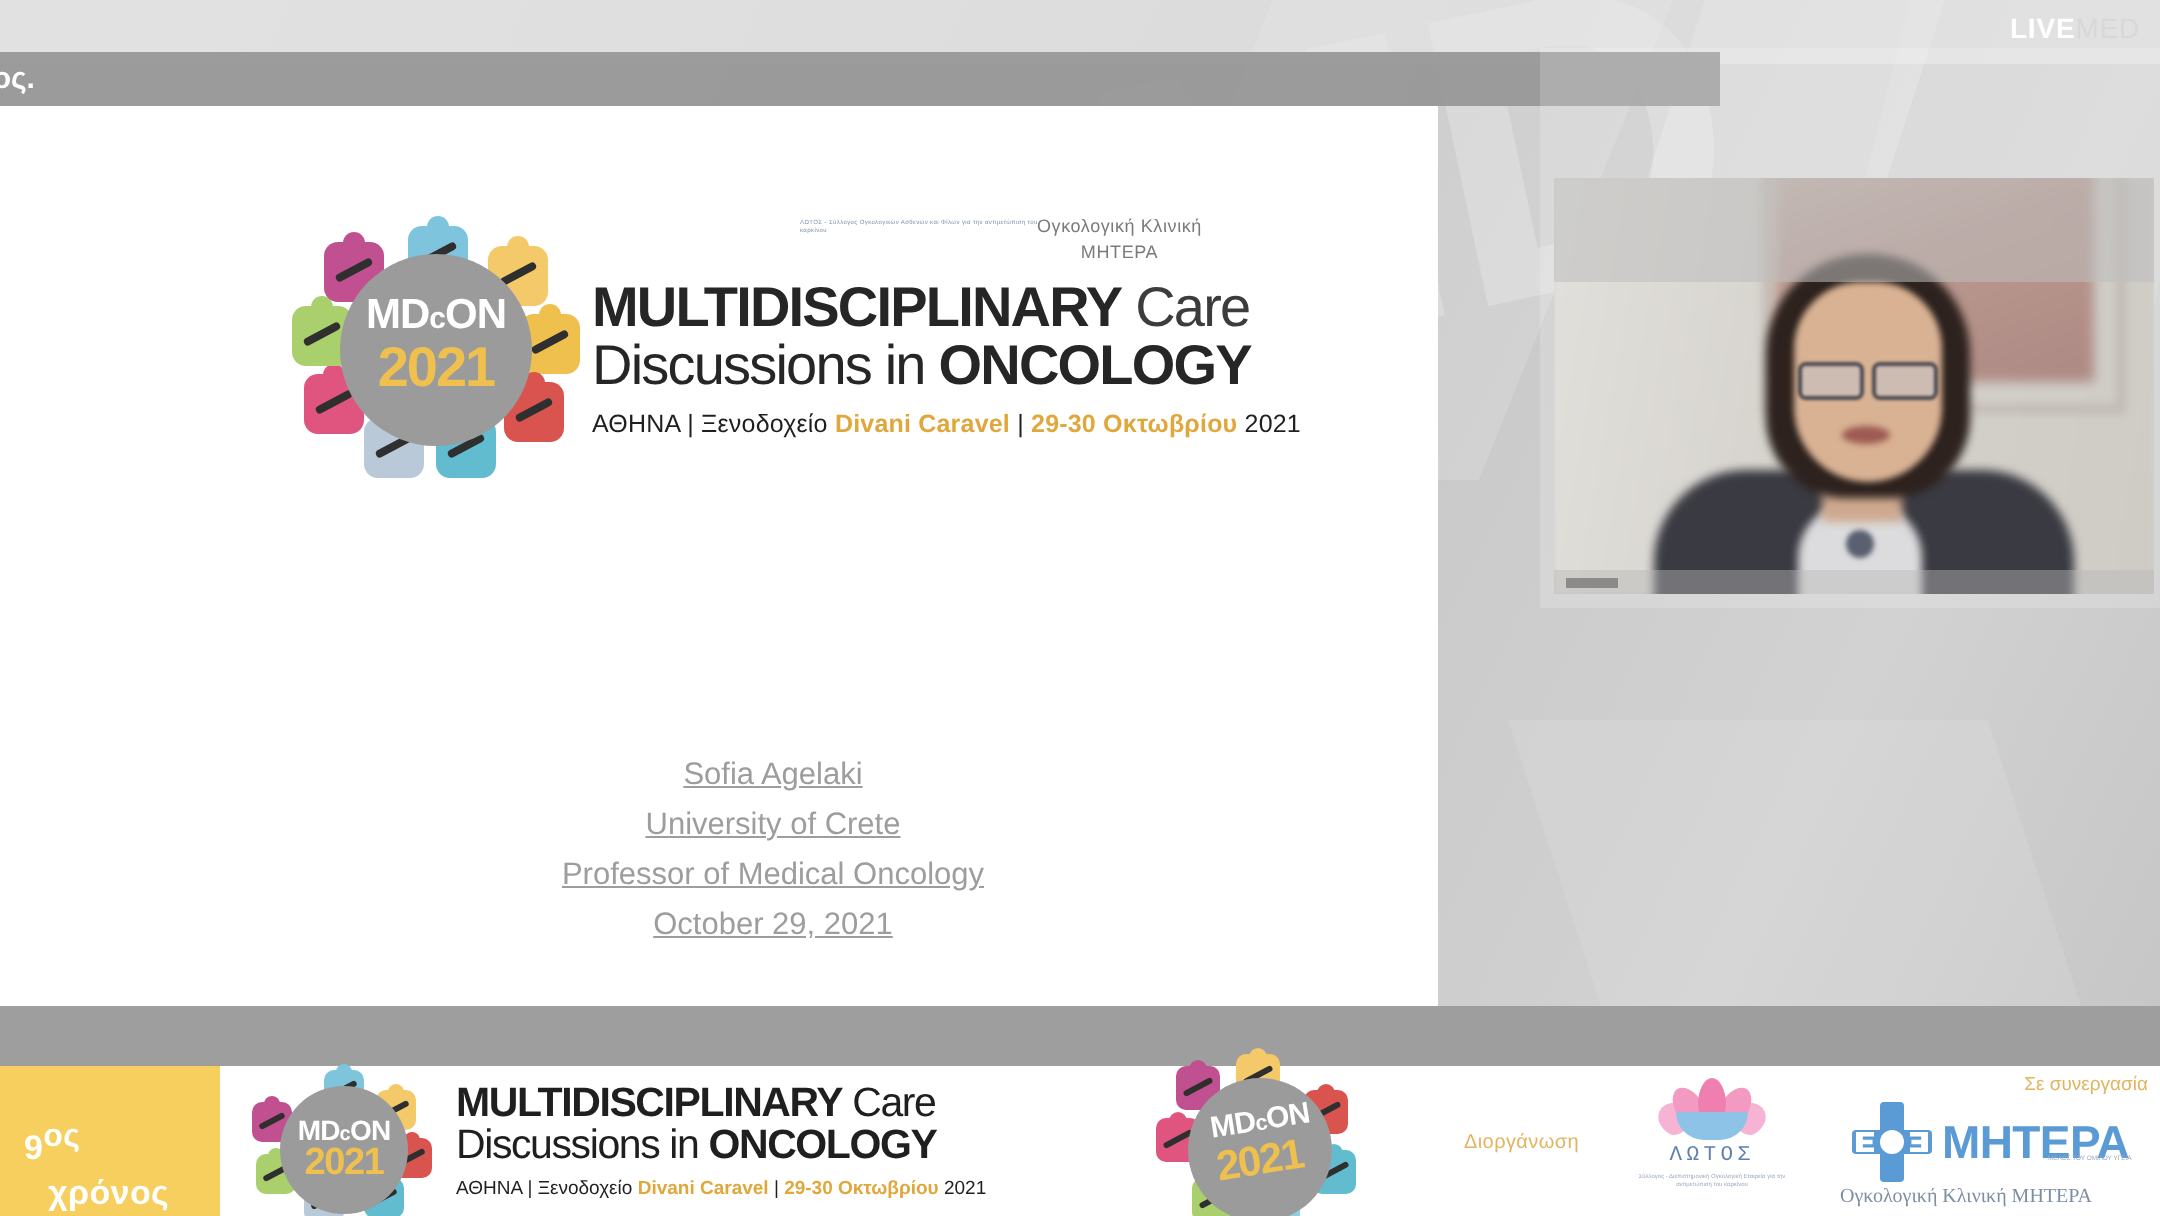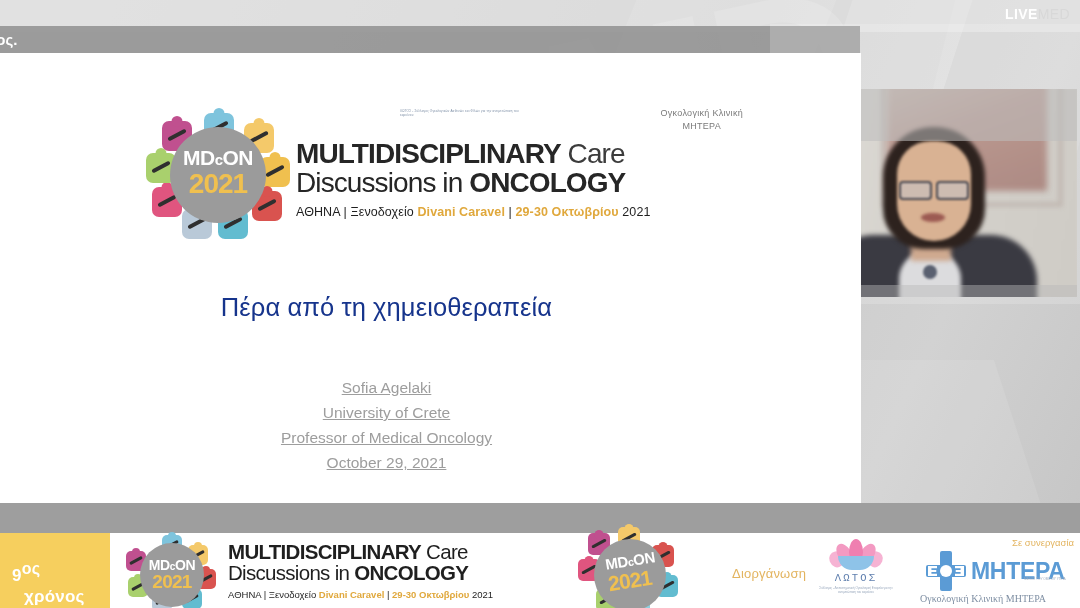--- a/index.html
+++ b/index.html
@@ -28,21 +28,21 @@
   .livemed{position:absolute;right:10px;top:6px;font-size:14px;letter-spacing:.4px;}
   .livemed .a{color:#ffffff;font-weight:bold;}
   .livemed .b{color:#d8d8d8;font-weight:normal;}
 
   
   .capbar{position:absolute;left:0;top:26px;width:860px;height:27px;background:rgba(150,150,150,.92);}
   .captext{position:absolute;left:-12px;top:30px;width:300px;color:#ffffff;
            font-size:15px;font-weight:bold;line-height:20px;}
 
   
-  .slide{position:absolute;left:0;top:53px;width:861px;height:450px;background:#ffffff;overflow:hidden;}
+  .slide{position:absolute;left:0;top:53px;width:719px;height:450px;background:#ffffff;overflow:hidden;}
 
   .slide-hdr-note{position:absolute;left:400px;top:56px;width:120px;font-size:3px;color:#7e8fa6;
                   line-height:4px;letter-spacing:.2px;}
   .slide-hdr-right{position:absolute;right:118px;top:54px;text-align:center;color:#7a7a7a;
                    font-size:9px;line-height:13px;letter-spacing:.3px;}
 
   
   .mdcon{position:absolute;left:148px;top:56px;width:140px;height:128px;}
   .mdcon .ring{position:absolute;left:0;top:0;width:140px;height:128px;}
   .mdcon .peep{position:absolute;width:30px;height:30px;border-radius:7px;}
@@ -124,21 +124,21 @@
 
   .b-mdcon2{position:absolute;left:578px;top:-2px;width:110px;height:78px;}
   .b-mdcon2 .disc{position:absolute;left:16px;top:8px;width:72px;height:72px;border-radius:50%;background:#9b9b9b;}
   .b-mdcon2 .t1{position:absolute;left:12px;top:21px;width:80px;text-align:center;color:#fff;font-size:15px;font-weight:bold;transform:rotate(-9deg);letter-spacing:-.4px;}
   .b-mdcon2 .t1 .c{font-size:11px;}
   .b-mdcon2 .t2{position:absolute;left:12px;top:38px;width:80px;text-align:center;color:#f0c04f;font-size:21px;font-weight:bold;transform:rotate(-9deg);letter-spacing:-.8px;}
   .b-mdcon2 .peep{position:absolute;width:22px;height:22px;border-radius:5px;}
   .b-mdcon2 .peep::before{content:"";position:absolute;left:50%;top:-3px;transform:translateX(-50%);width:9px;height:9px;border-radius:50%;background:inherit;}
   .b-mdcon2 .peep::after{content:"";position:absolute;left:3px;top:9px;width:16px;height:3px;background:#2f2f2f;border-radius:2px;transform:rotate(-28deg);}
 
-  .diorg{position:absolute;left:732px;top:33px;color:#e3b45f;font-size:13px;letter-spacing:.2px;}
+  .diorg{position:absolute;left:732px;top:33px;color:#e3b45f;font-size:10px;letter-spacing:.2px;}
 
   .lotos{position:absolute;left:812px;top:6px;width:88px;text-align:center;}
   .lotos .flower{position:relative;width:52px;height:30px;margin:0 auto;}
   .lotos .p{position:absolute;border-radius:50% 50% 50% 50%/60% 60% 40% 40%;}
   .lotos .p1{left:19px;top:0px;width:14px;height:22px;background:#ef7fb0;}
   .lotos .p2{left:7px;top:4px;width:14px;height:20px;background:#f39ac2;transform:rotate(-32deg);}
   .lotos .p3{left:31px;top:4px;width:14px;height:20px;background:#f39ac2;transform:rotate(32deg);}
   .lotos .p4{left:-1px;top:12px;width:16px;height:16px;background:#f6b3d3;transform:rotate(-62deg);}
   .lotos .p5{left:37px;top:12px;width:16px;height:16px;background:#f6b3d3;transform:rotate(62deg);}
   .lotos .cup{position:absolute;left:8px;top:17px;width:36px;height:14px;border-radius:0 0 20px 20px;background:#8ec3e8;}
@@ -237,21 +237,20 @@
         <span>|</span>
         <span>Ξενοδοχείο</span>
         <span class="gold">Divani Caravel</span>
         <span>|</span>
         <span class="gold">29-30 Οκτωβρίου</span>
         <span>2021</span>
       </div>
     </div>
 
     <div class="title">
-      <div>Πέρα από τη χημειοθεραπεία</div>
     </div>
 
     <div class="byline">
       <div>Sofia Agelaki</div>
       <div>University of Crete</div>
       <div>Professor of Medical Oncology</div>
       <div>October 29, 2021</div>
     </div>
 
   </div>

